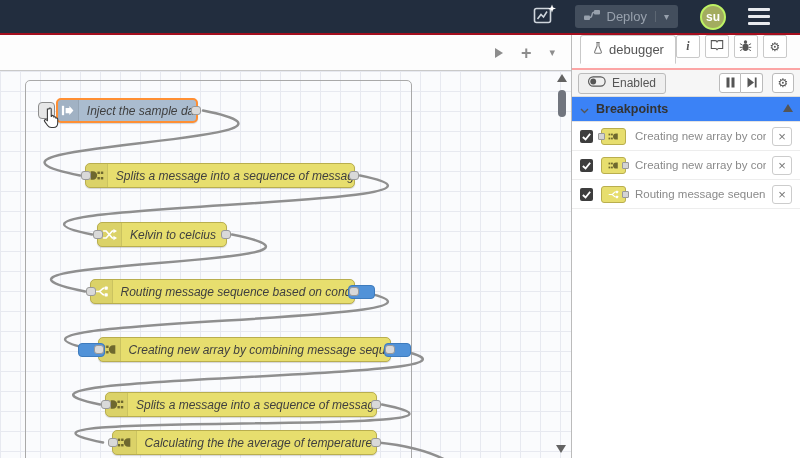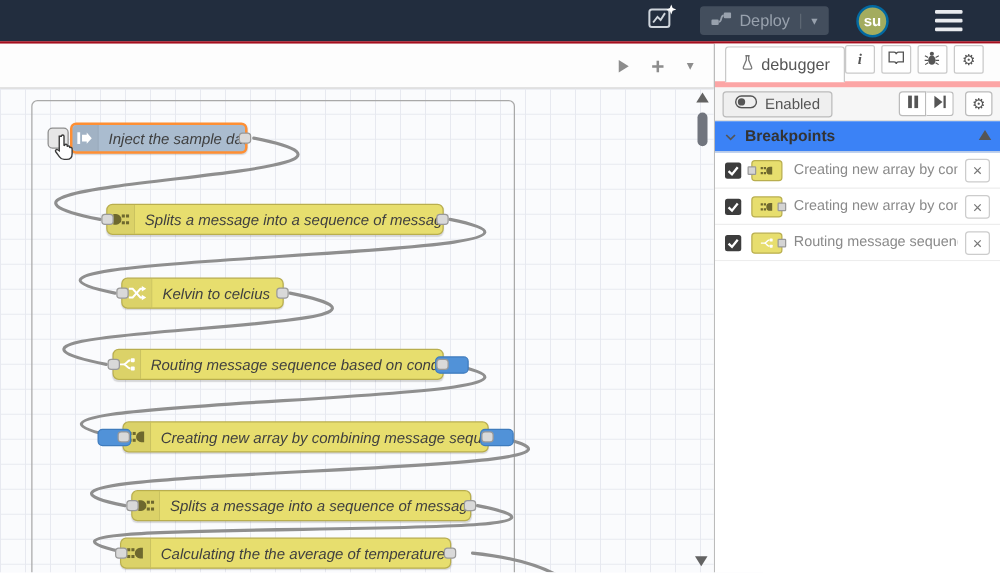--- a/index.html
+++ b/index.html
@@ -7,21 +7,21 @@
   .app { width:800px; height:458px; display:flex; flex-direction:column; background:#fff; }
 
   
   .header { height:33px; background:#222d3e; display:flex; align-items:center; justify-content:flex-end; padding-right:28px; }
   .red-line { height:2px; background:#a40e1e; }
   .hdr-item { display:flex; align-items:center; }
   .ai-btn { margin-right:18px; cursor:pointer; }
   .deploy-btn { height:23px; background:#434e5d; border-radius:3px; display:flex; align-items:center; padding:0 9px; color:#98a1ad; font-size:13px; cursor:pointer; }
   .deploy-btn .dlabel { margin:0 8px 0 7px; }
   .deploy-caret { border-left:1px solid rgba(255,255,255,0.14); padding-left:8px; color:#98a1ad; font-size:10px; }
-  .avatar { width:26px; height:26px; border-radius:50%; background:#a3ac5f; border:2px solid #0369a1; color:#fff; font-size:12px; font-weight:bold; display:flex; align-items:center; justify-content:center; margin:0 35px 0 22px; }
+  .avatar { width:26px; height:26px; border-radius:50%; background:#a3ac5f; border:2px solid #bef264; color:#fff; font-size:12px; font-weight:bold; display:flex; align-items:center; justify-content:center; margin:0 20px 0 22px; }
   .hamburger { display:flex; flex-direction:column; gap:4px; padding:4px 2px; cursor:pointer; }
   .hamburger span { display:block; width:22px; height:3px; background:#e8eaee; border-radius:1px; }
 
   
   .main { flex:1; display:flex; min-height:0; }
   .workspace { width:571px; display:flex; flex-direction:column; }
   .tabstrip { height:36px; background:#fdfdfd; border-bottom:1px solid #c9c9c9; display:flex; align-items:center; justify-content:flex-end; gap:18px; padding-right:16px; }
   .tri-right { width:0; height:0; border-top:5px solid transparent; border-bottom:5px solid transparent; border-left:8px solid #8d8d8d; }
   .plus { color:#8d8d8d; font-size:18px; font-weight:bold; line-height:1; }
   .caret-sm { color:#8d8d8d; font-size:11px; }
@@ -46,21 +46,21 @@
   .inject-button { position:absolute; width:17px; height:17px; background:#e7e7e7; border:1px solid #8d8d8d; border-radius:4px; z-index:2; }
   .cursor { position:absolute; z-index:10; }
 
   .vscroll { position:absolute; right:3px; top:3px; bottom:3px; width:13px; z-index:5; }
   .tri-up { width:0; height:0; border-left:5px solid transparent; border-right:5px solid transparent; border-bottom:8px solid #636363; margin:0 auto; }
   .tri-down { width:0; height:0; border-left:5px solid transparent; border-right:5px solid transparent; border-top:8px solid #636363; margin:0 auto; position:absolute; bottom:2px; left:1px; }
   .thumb { width:8px; height:27px; background:#71757e; border-radius:4px; margin:8px auto 0; }
 
   
   .sidebar { width:229px; border-left:1px solid #bbb; background:#fff; display:flex; flex-direction:column; }
-  .sb-tabs { height:35px; border-bottom:5px solid #fca5a5; display:flex; align-items:flex-end; padding:0 6px 0 8px; background:#fdfdfd; }
+  .sb-tabs { height:35px; border-bottom:2px solid #fca5a5; display:flex; align-items:flex-start; padding:0 6px 0 8px; background:#fdfdfd; }
   .sb-tab { height:29px; background:#fff; border:1px solid #c9c9c9; border-bottom:1px solid #fff; border-radius:3px 3px 0 0; margin-bottom:-1px; display:flex; align-items:center; gap:5px; padding:0 11px; font-size:13px; color:#555; z-index:1; }
   .sb-tabbtns { margin-left:auto; display:flex; align-items:center; gap:5px; margin-bottom:6px; }
   .sq-btn { width:24px; height:23px; background:#fff; border:1px solid #c9c9c9; border-radius:2px; display:flex; align-items:center; justify-content:center; font-size:12px; color:#555; cursor:pointer; }
   .sb-caret { color:#777; font-size:11px; margin-left:8px; }
 
   .sb-toolbar { height:27px; background:#f6f6f6; border-bottom:1px solid #ddd; display:flex; align-items:center; padding:0 6px; }
   .enabled-btn { height:21px; display:flex; align-items:center; gap:6px; border:1px solid #bbb; border-radius:3px; background:#efefef; padding:0 9px; font-size:12px; color:#555; cursor:pointer; }
   .transport { margin-left:auto; display:flex; align-items:center; }
   .t-btn { width:22px; height:20px; background:#fff; border:1px solid #bbb; display:flex; align-items:center; justify-content:center; cursor:pointer; }
   .t-btn:first-child { border-radius:3px 0 0 3px; }
@@ -211,21 +211,21 @@
                 <svg viewBox="0 0 16 16">
                   <path d="M1.8 3.5h2.4a4.5 4.5 0 0 1 0 9H1.8z" fill="#6e682e"></path>
                   <rect x="9" y="3.8" width="2.6" height="2.6" fill="#6e682e"></rect>
                   <rect x="12.6" y="3.8" width="2.6" height="2.6" fill="#6e682e"></rect>
                   <rect x="9" y="9.6" width="2.6" height="2.6" fill="#6e682e"></rect>
                   <rect x="12.6" y="9.6" width="2.6" height="2.6" fill="#6e682e"></rect>
                 </svg>
               </div>
               <span class="node-label">Splits a message into a sequence of messages.</span>
             </div>
-            <div class="node" style="left: 96px; top: 359px; width: 265px; height: 25px; background: rgb(231, 222, 110); border-color: rgb(185, 174, 78);">
+            <div class="node" style="left: 112px; top: 359px; width: 265px; height: 25px; background: rgb(231, 222, 110); border-color: rgb(185, 174, 78);">
               <div class="port in"></div>
               <div class="port out"></div>
               <div class="node-icon">
                 <svg viewBox="0 0 16 16">
                   <path d="M14.2 3.5h-2.4a4.5 4.5 0 0 0 0 9h2.4z" fill="#6e682e"></path>
                   <rect x="0.8" y="3.8" width="2.6" height="2.6" fill="#6e682e"></rect>
                   <rect x="4.4" y="3.8" width="2.6" height="2.6" fill="#6e682e"></rect>
                   <rect x="0.8" y="9.6" width="2.6" height="2.6" fill="#6e682e"></rect>
                   <rect x="4.4" y="9.6" width="2.6" height="2.6" fill="#6e682e"></rect>
                 </svg>

